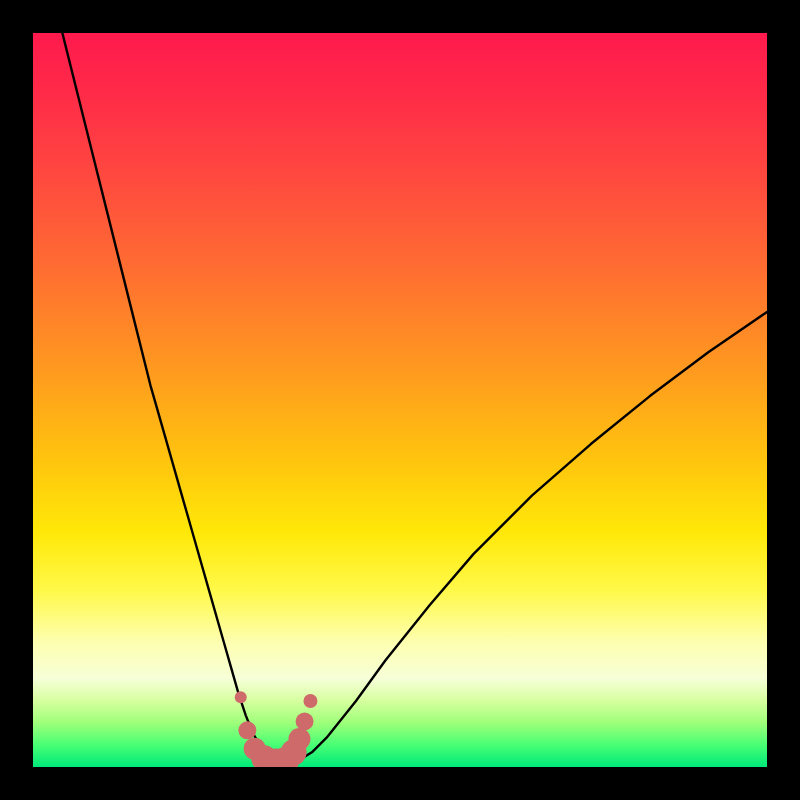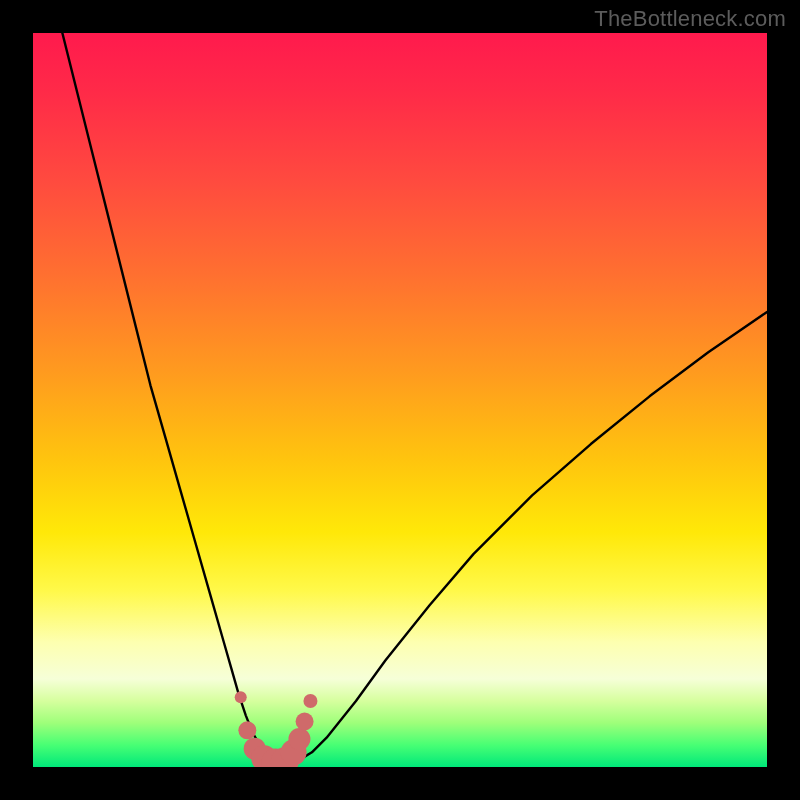--- a/index.html
+++ b/index.html
@@ -57,21 +57,20 @@
     left: 0;
     top: 0;
     width: 734px;
     height: 734px;
   }
 </style>
 </head>
 <body>
 
 <div class="frame">
-  <div class="watermark">TheBottleneck.com</div>
   <div class="plot">
     <svg class="curve-layer" id="curve-layer" viewBox="0 0 734 734" preserveAspectRatio="none">
         <path d="M29.36 0.00 L44.04 58.72 L58.72 117.44 L73.40 176.16 L88.08 234.88 L102.76 293.60 L117.44 352.32 L132.12 403.70 L146.80 455.08 L161.48 506.46 L176.16 557.84 L190.84 609.22 L198.18 634.91 L205.52 660.60 L212.86 682.62 L220.20 700.97 L227.54 713.45 L234.88 722.26 L242.22 728.13 L249.56 731.06 L256.90 731.06 L264.24 728.13 L278.92 719.32 L293.60 704.64 L322.96 667.94 L352.32 627.57 L396.36 572.52 L440.40 521.14 L499.12 462.42 L557.84 411.04 L616.56 363.33 L675.28 319.29 L734.00 278.92" fill="none" stroke="#000000" stroke-width="2.4" stroke-linecap="round" stroke-linejoin="round"></path>
         <circle cx="207.72" cy="664.27" r="6.00" fill="#cf6a6a"></circle>
         <circle cx="214.33" cy="697.30" r="9.00" fill="#cf6a6a"></circle>
         <circle cx="221.67" cy="715.65" r="11.00" fill="#cf6a6a"></circle>
         <circle cx="231.21" cy="725.19" r="13.00" fill="#cf6a6a"></circle>
         <circle cx="242.22" cy="729.60" r="14.00" fill="#cf6a6a"></circle>
         <circle cx="251.76" cy="728.13" r="14.00" fill="#cf6a6a"></circle>
         <circle cx="260.57" cy="719.32" r="13.00" fill="#cf6a6a"></circle>

